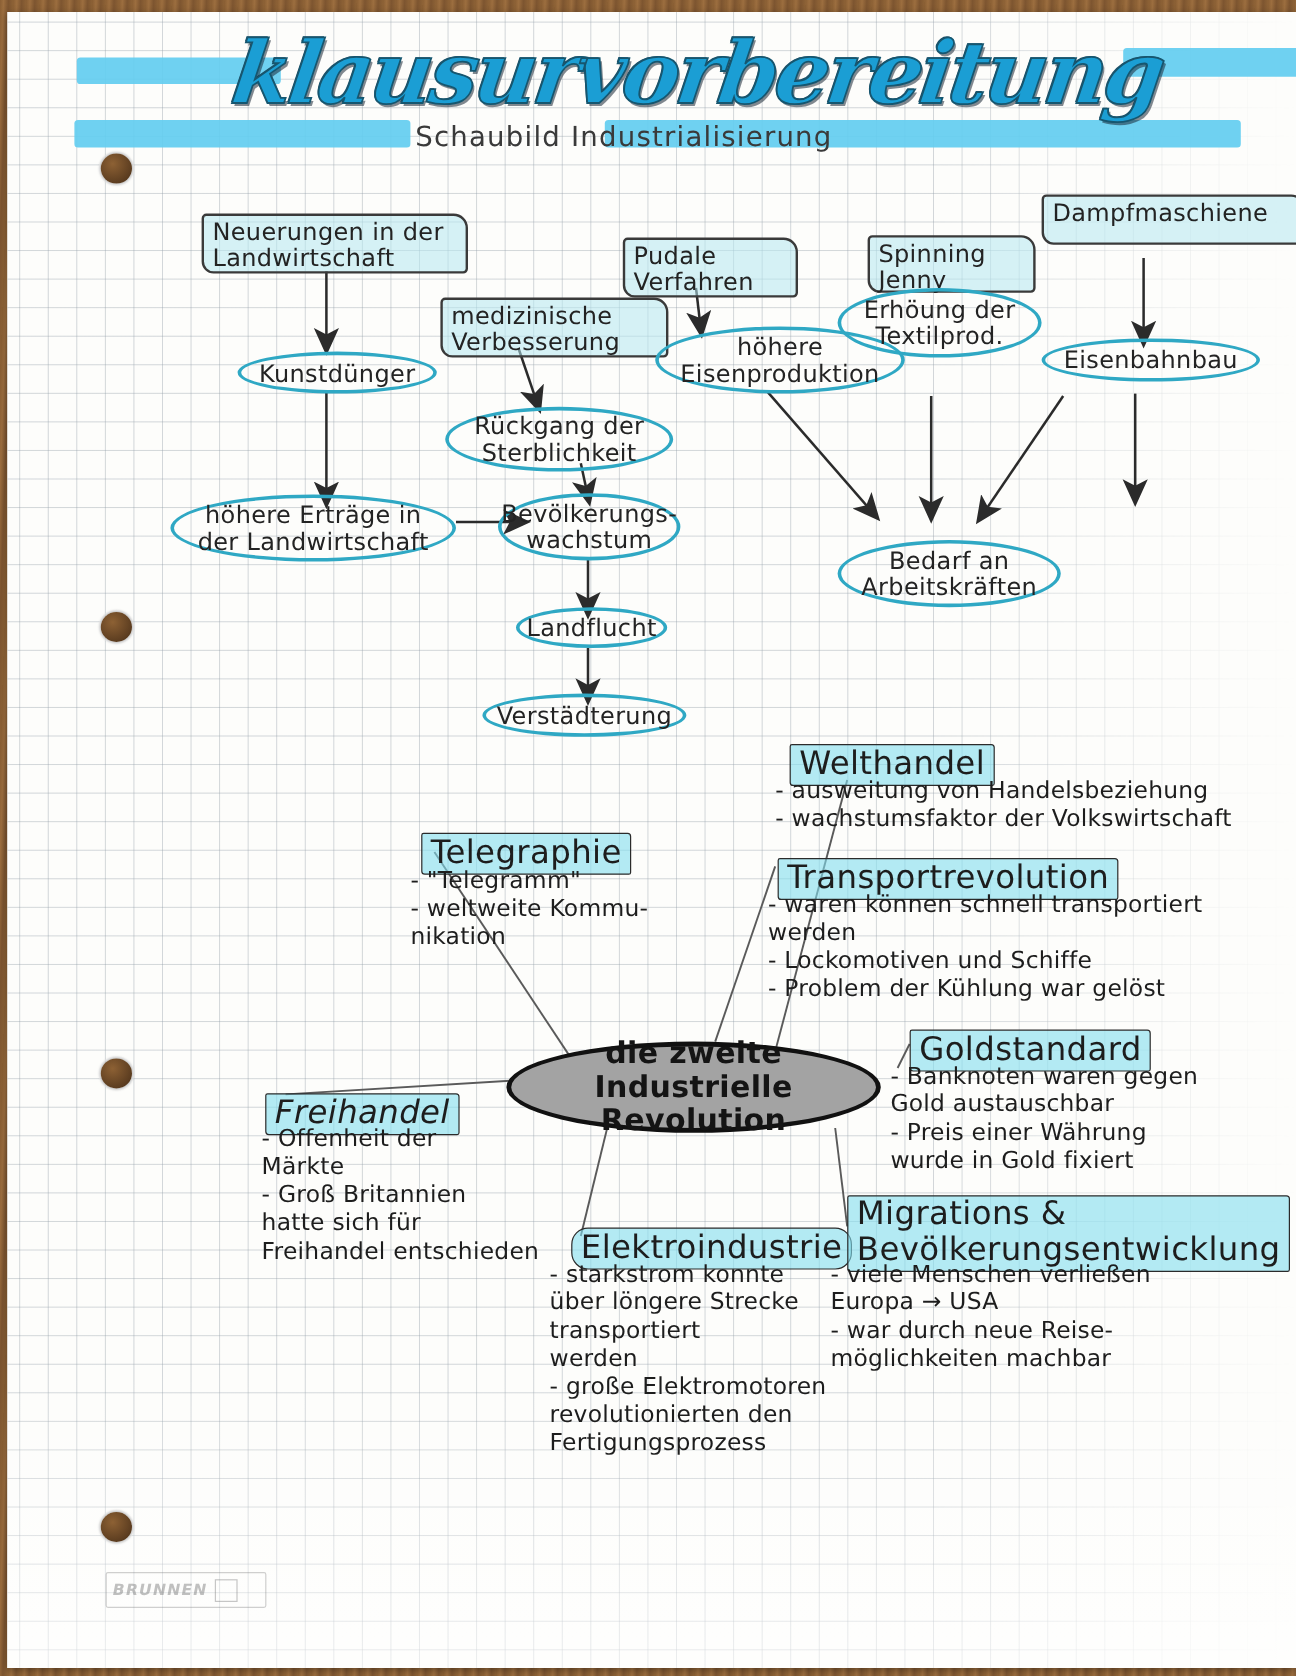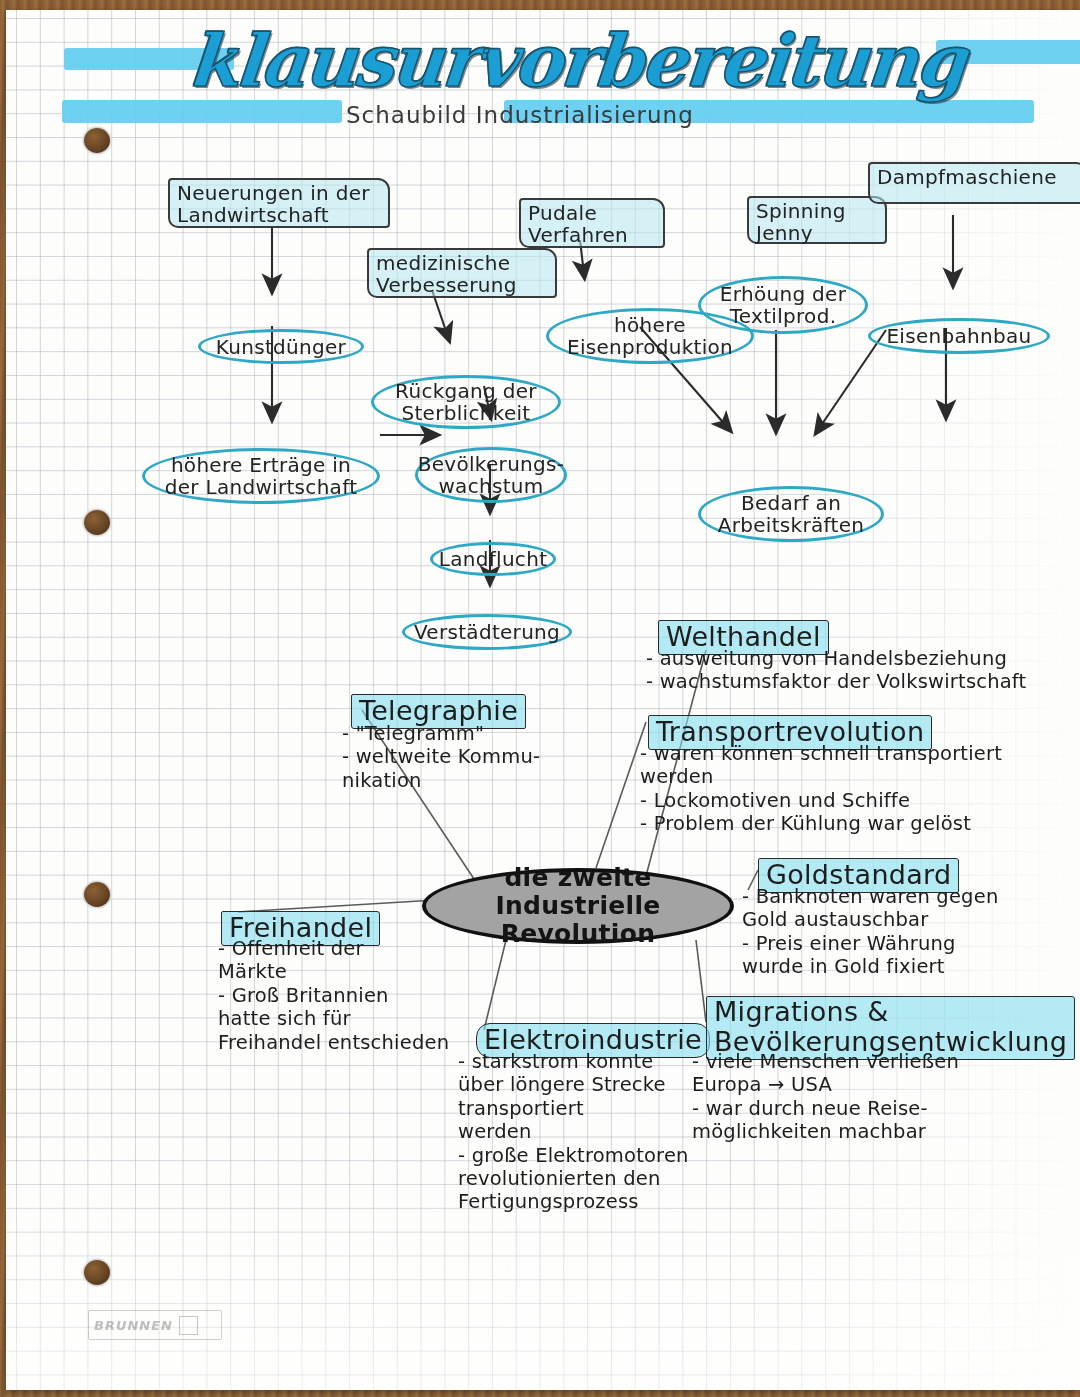--- a/index.html
+++ b/index.html
@@ -79,21 +79,20 @@
   }
   .ovalnode{
     border:3px solid #2fa8c4;
     border-radius:50%/50%;
     background:rgba(255,255,255,0);
     padding:5px 10px;
     font-size:20px;line-height:1.1;color:#232323;
     text-align:center;
     display:flex;align-items:center;justify-content:center;
     letter-spacing:.3px;
-    margin-top:36px;
   }
   .centernode{
     border:4px solid #111;
     border-radius:50%/50%;
     background:#a3a3a3;
     color:#141414;
     font-size:25px;font-weight:bold;line-height:1.12;
     display:flex;align-items:center;justify-content:center;text-align:center;
     letter-spacing:.3px;
   }
@@ -193,21 +192,21 @@
 
     <div class="node boxnode" style="left:162px;top:168px;width:222px;height:50px;white-space:pre-line;">Neuerungen in der
 Landwirtschaft</div>
 
     <div class="node boxnode" style="left:361px;top:238px;width:190px;height:50px;white-space:pre-line;">medizinische
 Verbesserung</div>
 
     <div class="node boxnode" style="left:513px;top:188px;width:146px;height:50px;white-space:pre-line;">Pudale
 Verfahren</div>
 
-    <div class="node boxnode" style="left:717px;top:186px;width:140px;height:48px;white-space:pre-line;margin-left:24px;">Spinning
+    <div class="node boxnode" style="left:717px;top:186px;width:140px;height:48px;white-space:pre-line;">Spinning
       Jenny</div>
 
     <div class="node boxnode" style="left:862px;top:152px;width:220px;height:42px;white-space:pre-line;">Dampfmaschiene</div>
 
     <div class="node ovalnode" style="left:192px;top:283px;width:166px;height:35px;">Kunstdünger</div>
 
     <div class="node ovalnode" style="left:365px;top:329px;width:190px;height:54px;white-space:pre-line;">Rückgang der
 Sterblichkeit</div>
 
     <div class="node ovalnode" style="left:136px;top:402px;width:238px;height:56px;white-space:pre-line;">höhere Erträge in
@@ -249,21 +248,21 @@
     <div class="seclist" style="left:336px;top:712px;width:280px;">- "Telegramm"
 - weltweite Kommu-
   nikation</div>
 
     <div class="sectitle" style="left:752px;top:848px;">Goldstandard</div>
     <div class="seclist" style="left:736px;top:875px;width:330px;">- Banknoten waren gegen
   Gold austauschbar
 - Preis einer Währung
   wurde in Gold  fixiert</div>
 
-    <div class="sectitle" style="left:215px;top:901px;">Freihandel</div>
+    <div class="sectitle" style="left:215px;top:901px;font-style:italic;">Freihandel</div>
     <div class="seclist" style="left:212px;top:927px;width:290px;">- Offenheit der
 Märkte
 - Groß Britannien
 hatte sich für
 Freihandel entschieden</div>
 
     <div class="sectitle" style="left:470px;top:1013px;border-radius:14px;">Elektroindustrie</div>
     <div class="seclist" style="left:452px;top:1040px;width:250px;">- starkstrom konnte
   über löngere Strecke
   transportiert

